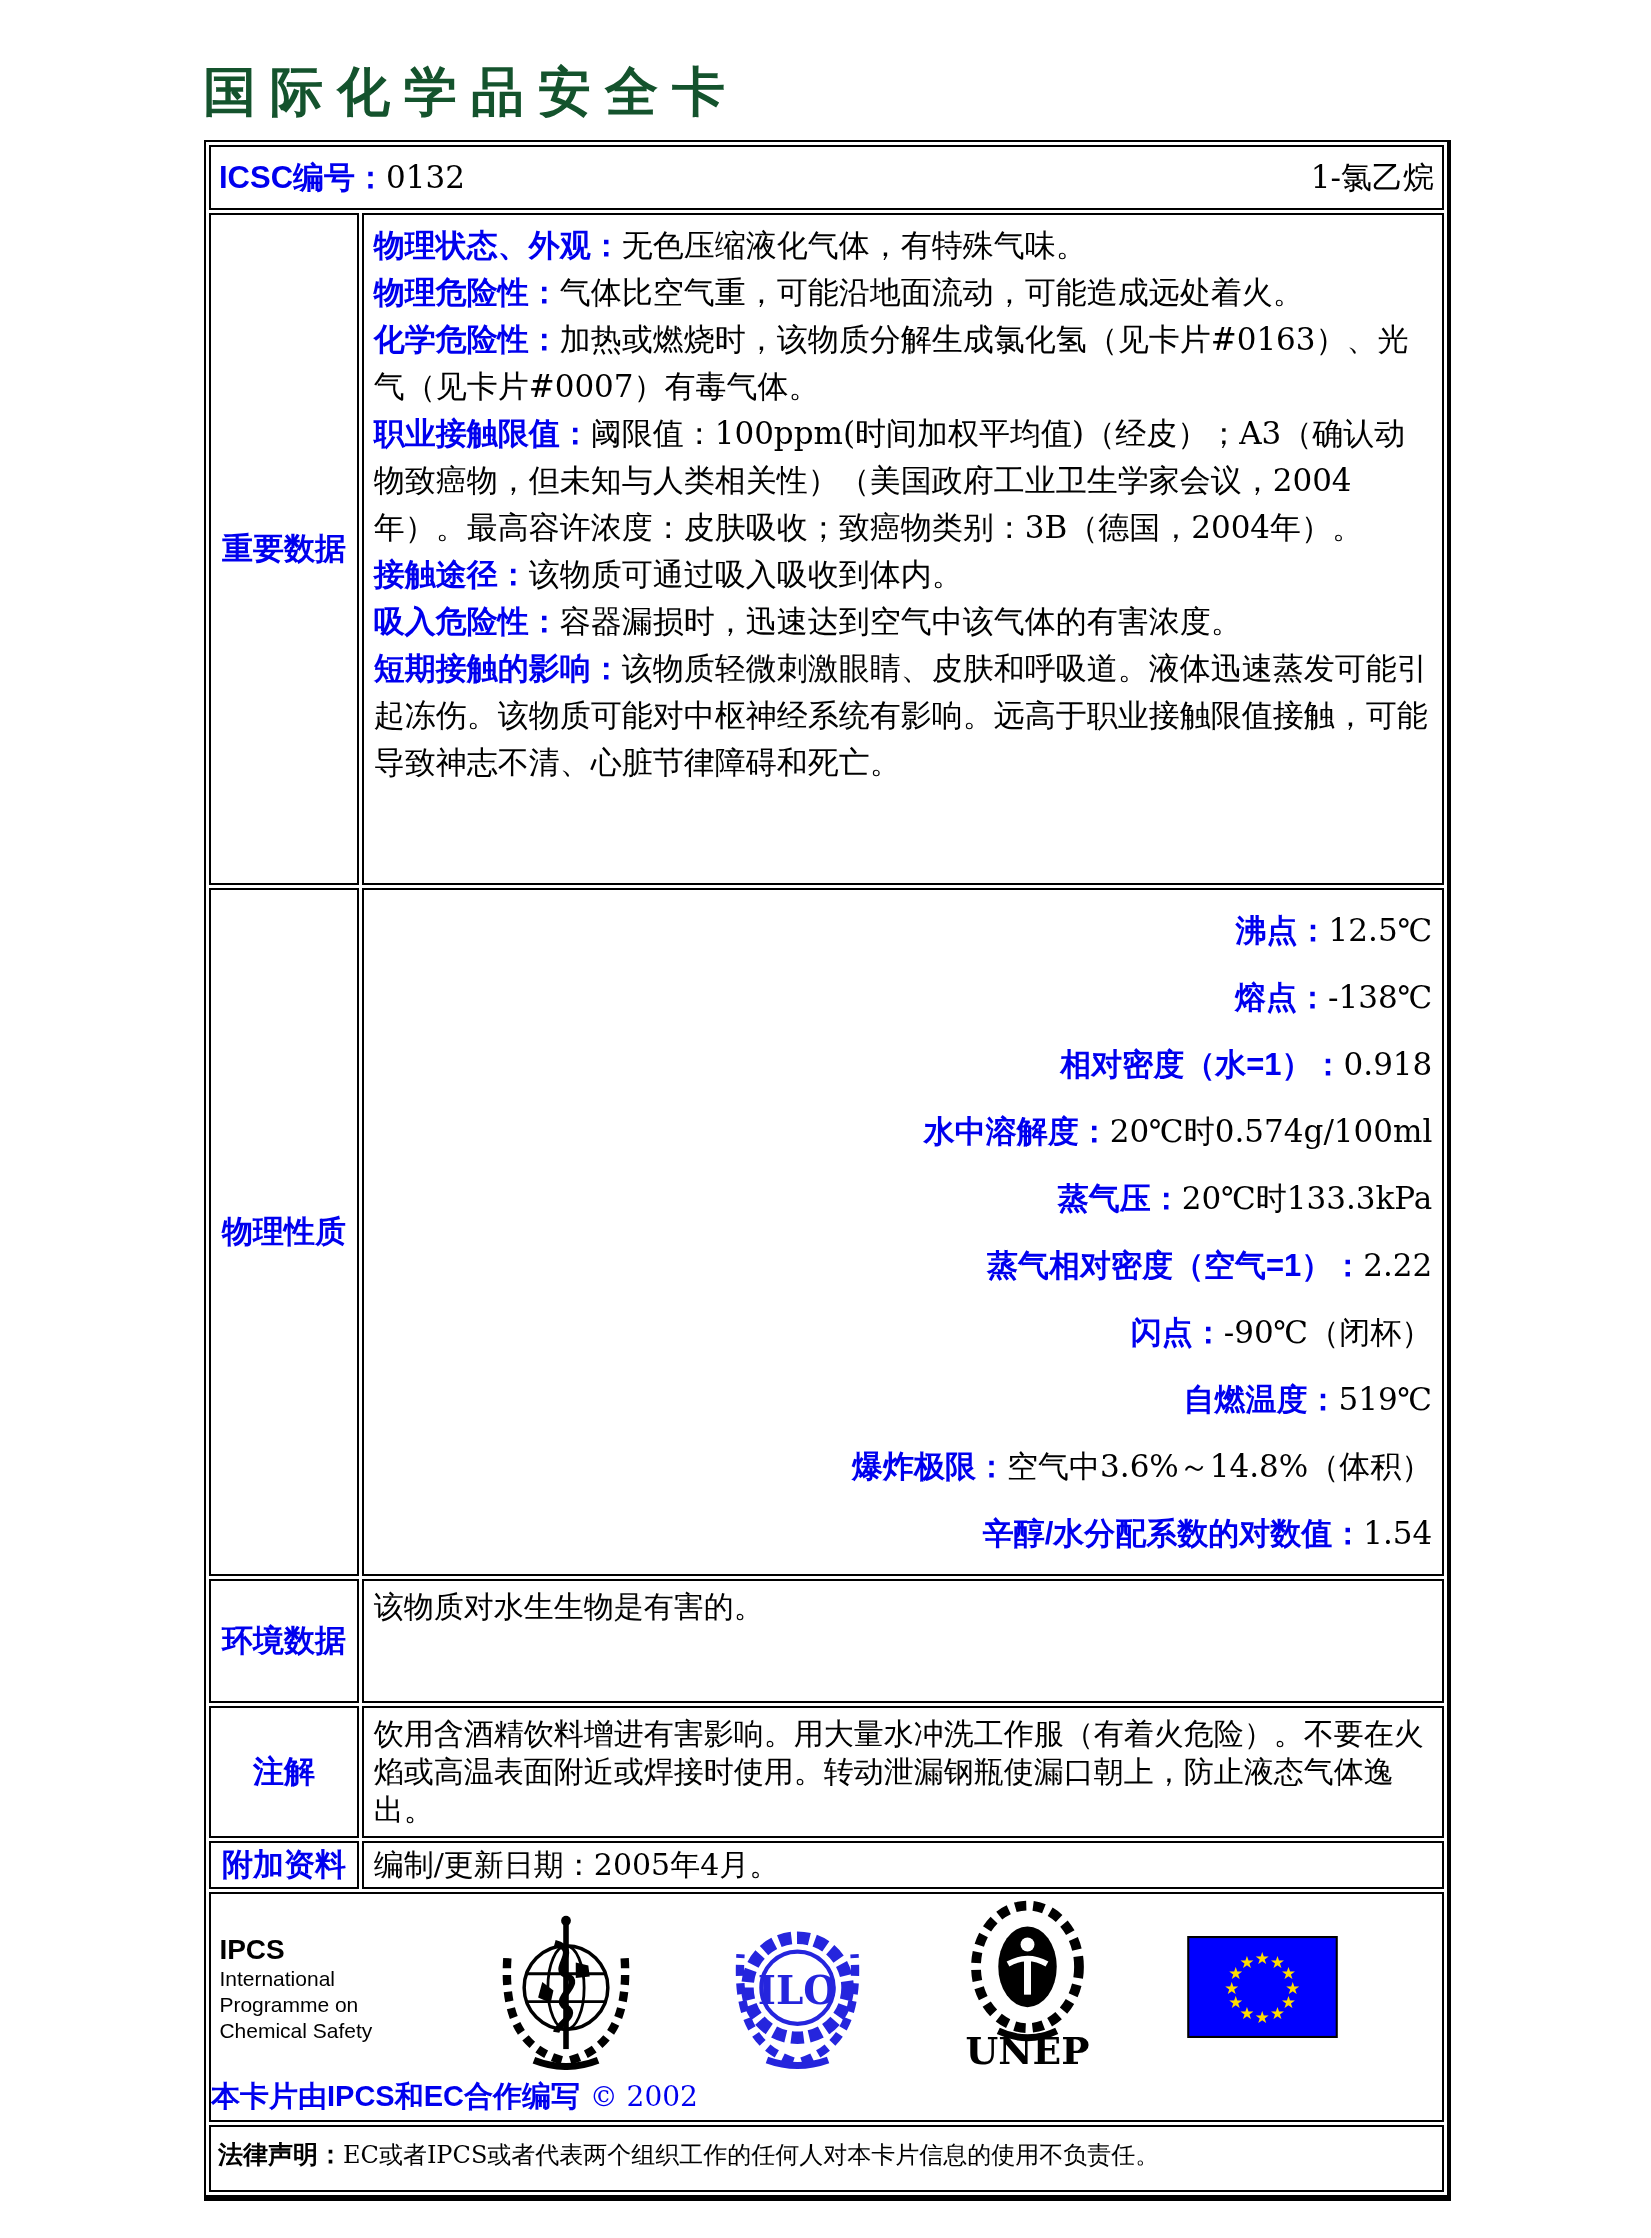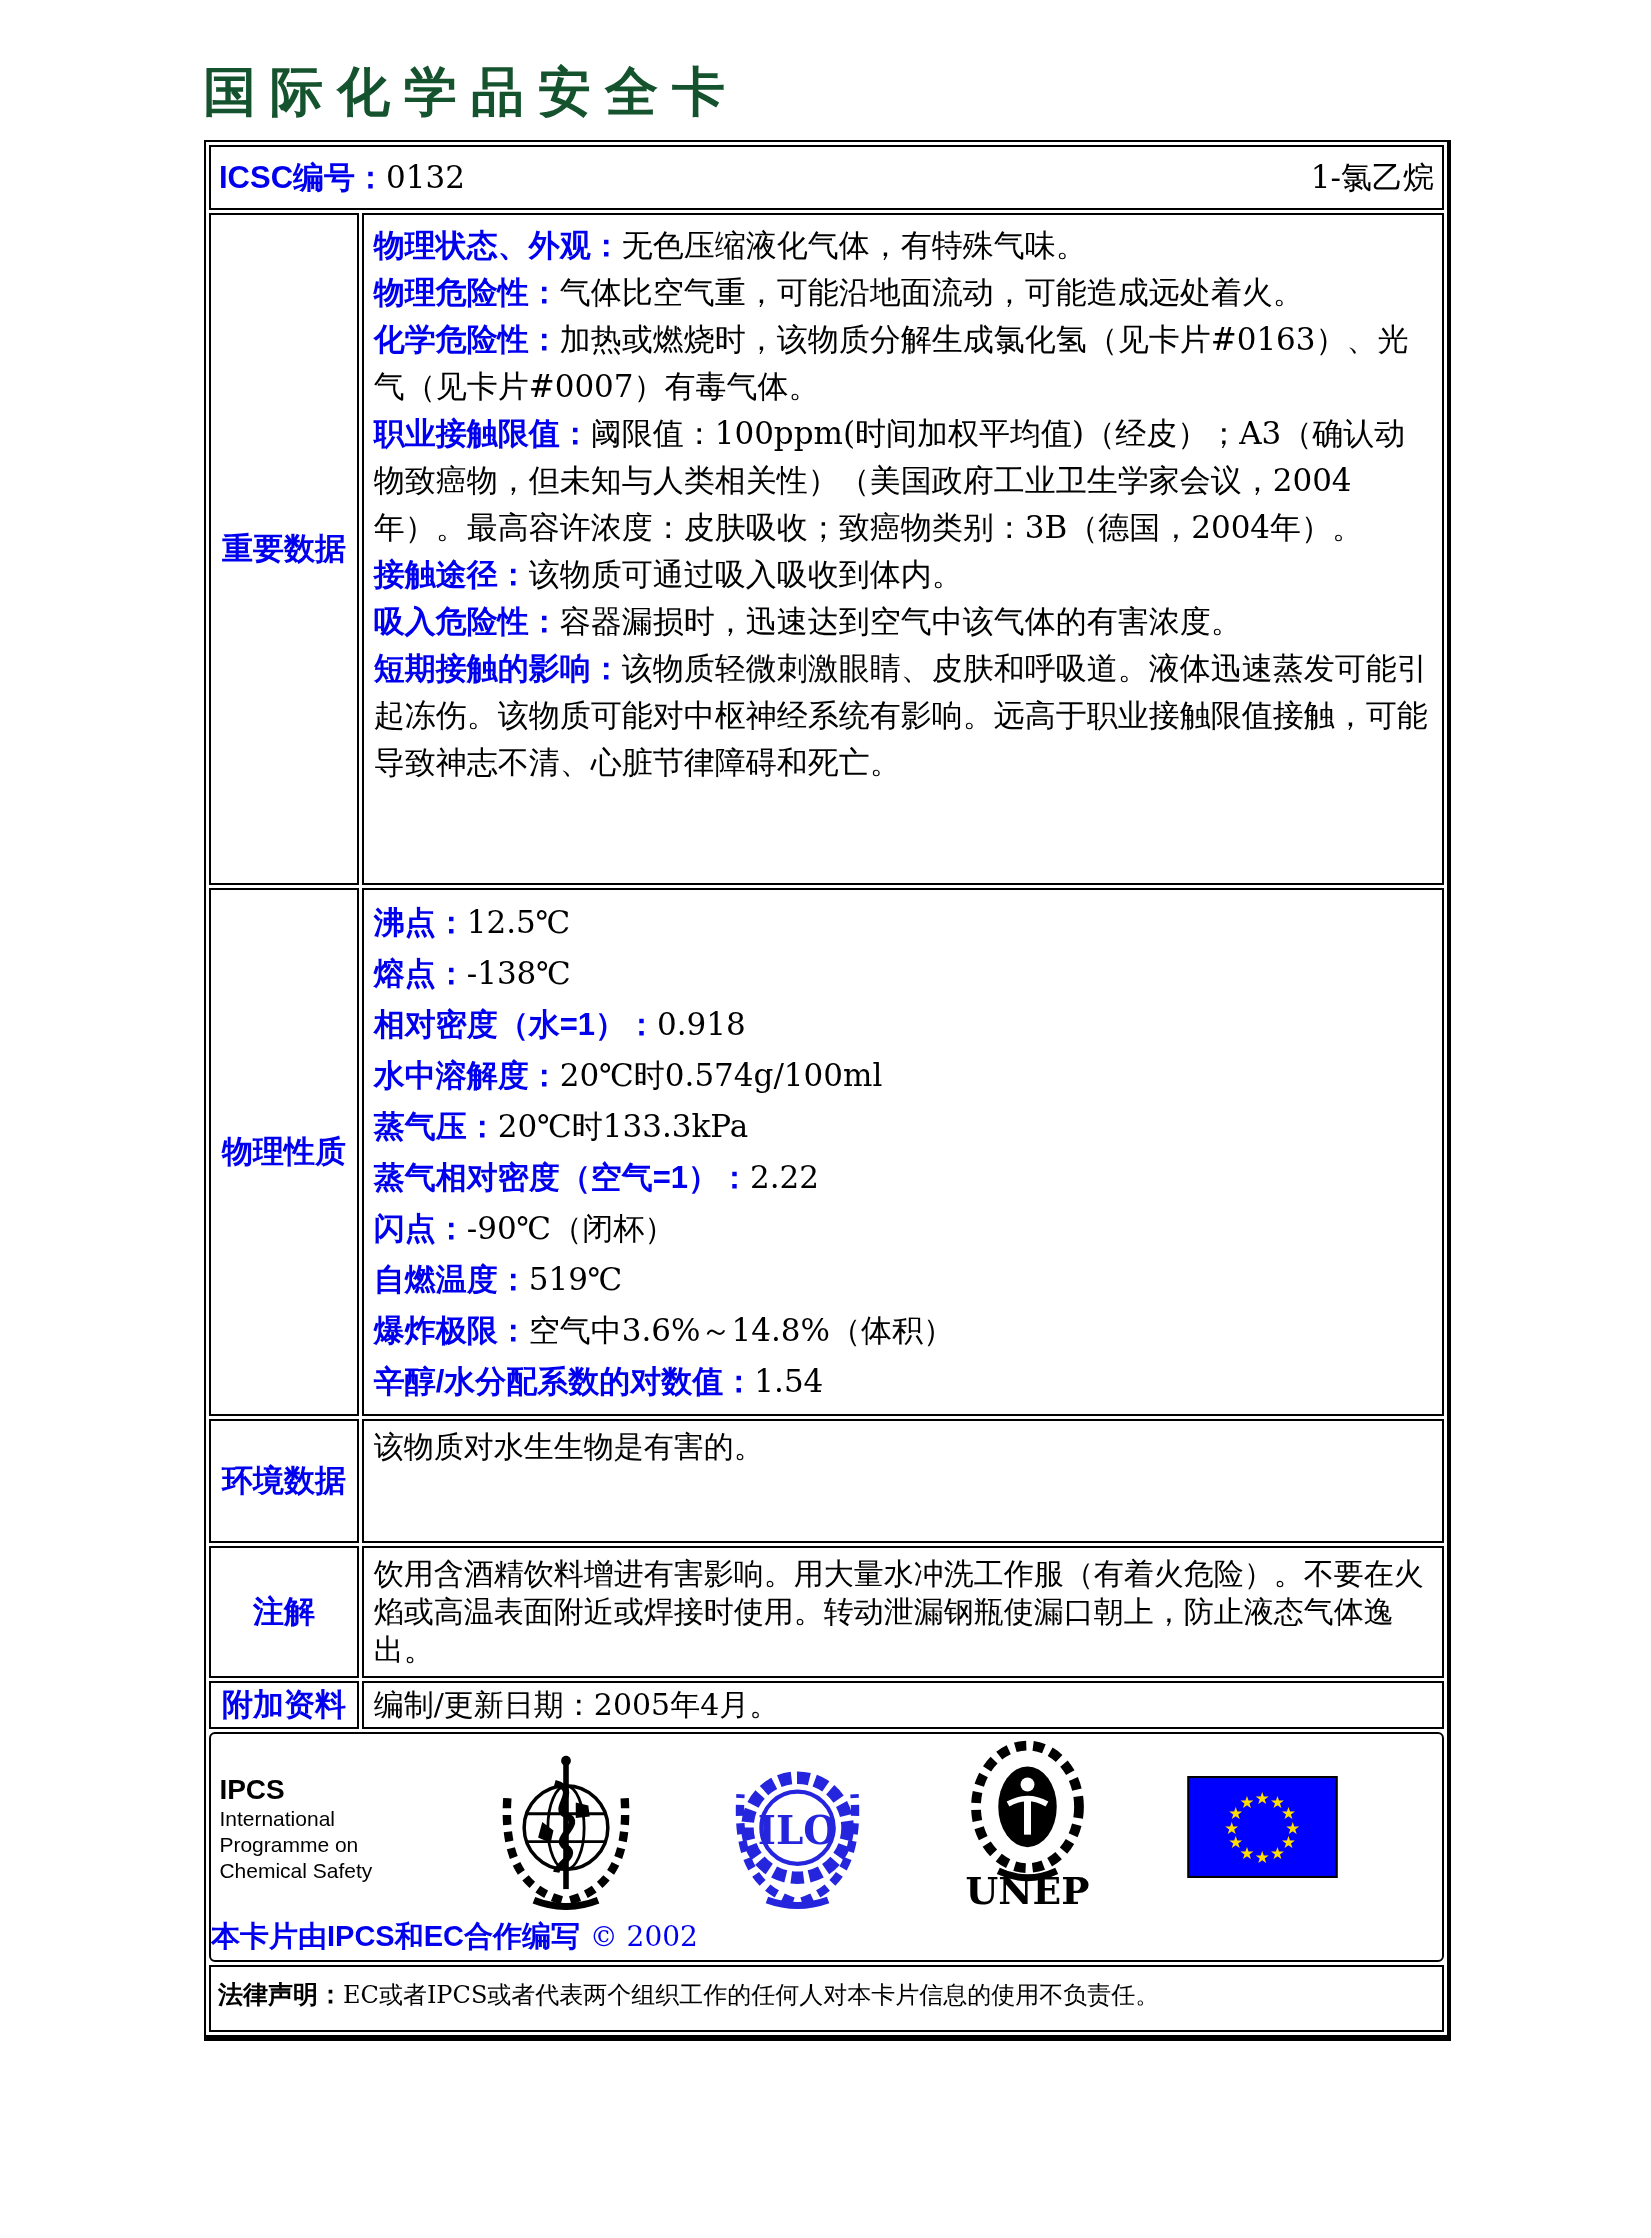--- a/index.html
+++ b/index.html
@@ -28,29 +28,29 @@
   td.content { vertical-align:top; padding:7px 9.7px; font-size:31px; }
   .headflex {
     display:flex; justify-content:space-between; align-items:center;
     height:59px; font-size:31px; padding:0 7px;
   }
   .blue-lbl {
     color:#0000ee; font-weight:bold;
     font-family:"Liberation Sans","DejaVu Sans",sans-serif;
   }
   .para { margin:0; line-height:47px; text-align:left; }
-  td.phys .para { line-height:50px; }
+  td.phys .para { line-height:66px;text-align:right; }
   td.imp { height:654px; }
   td.phys { height:496px; }
   td.env { height:106px; }
   td.env .para, td.notes .para { line-height:38px; font-size:30px; }
   td.addl { padding:4.2px 9.7px; font-size:30px; }
   td.addl .para { line-height:36px; }
 
-  td.footer { vertical-align:top; padding:4.2px 0 2.8px 0; height:189px;border-radius:6px; }
+  td.footer { vertical-align:top; padding:4.2px 0 2.8px 0; height:189px; }
   .logos {
     display:flex; align-items:center; justify-content:space-between;
     padding:1.4px 104px 0 8.4px;
   }
   .ipcs-block { font-family:"Liberation Sans","DejaVu Sans",sans-serif; color:#000; width:184px; }
   .ipcs-title { font-size:28px; font-weight:bold; line-height:33px; }
   .ipcs-line { font-size:21px; line-height:26px; }
   .credit { text-align:left; margin-top:0px; white-space:nowrap; }
   .credit-main {
     color:#0000ee; font-weight:bold; font-size:29px;

